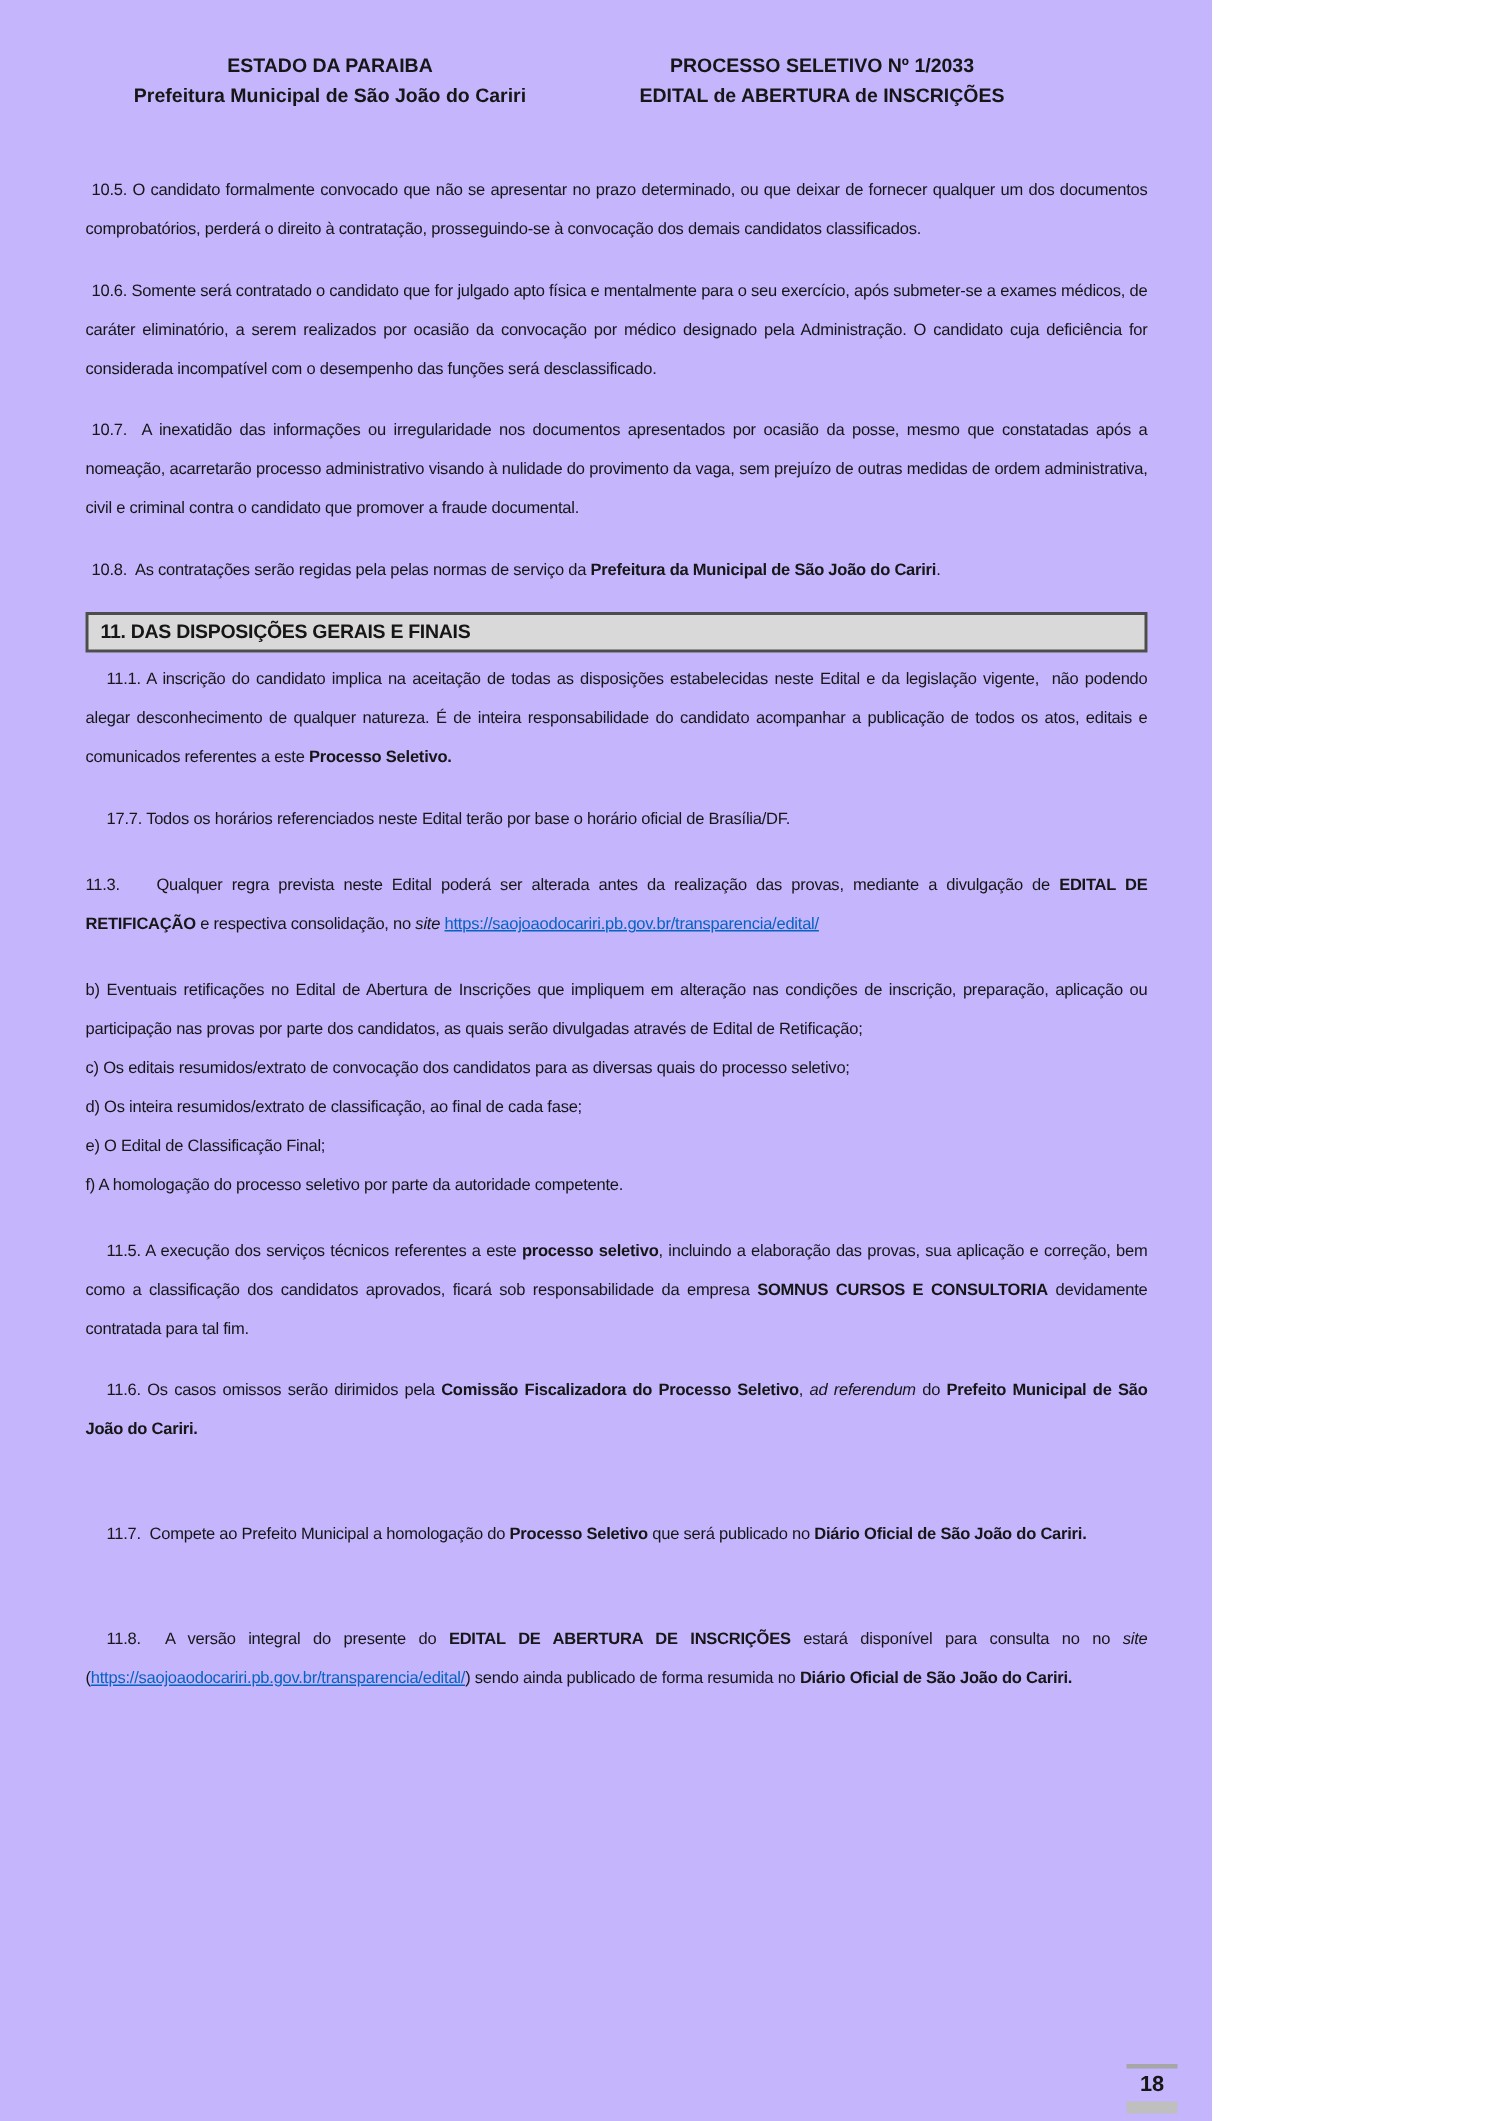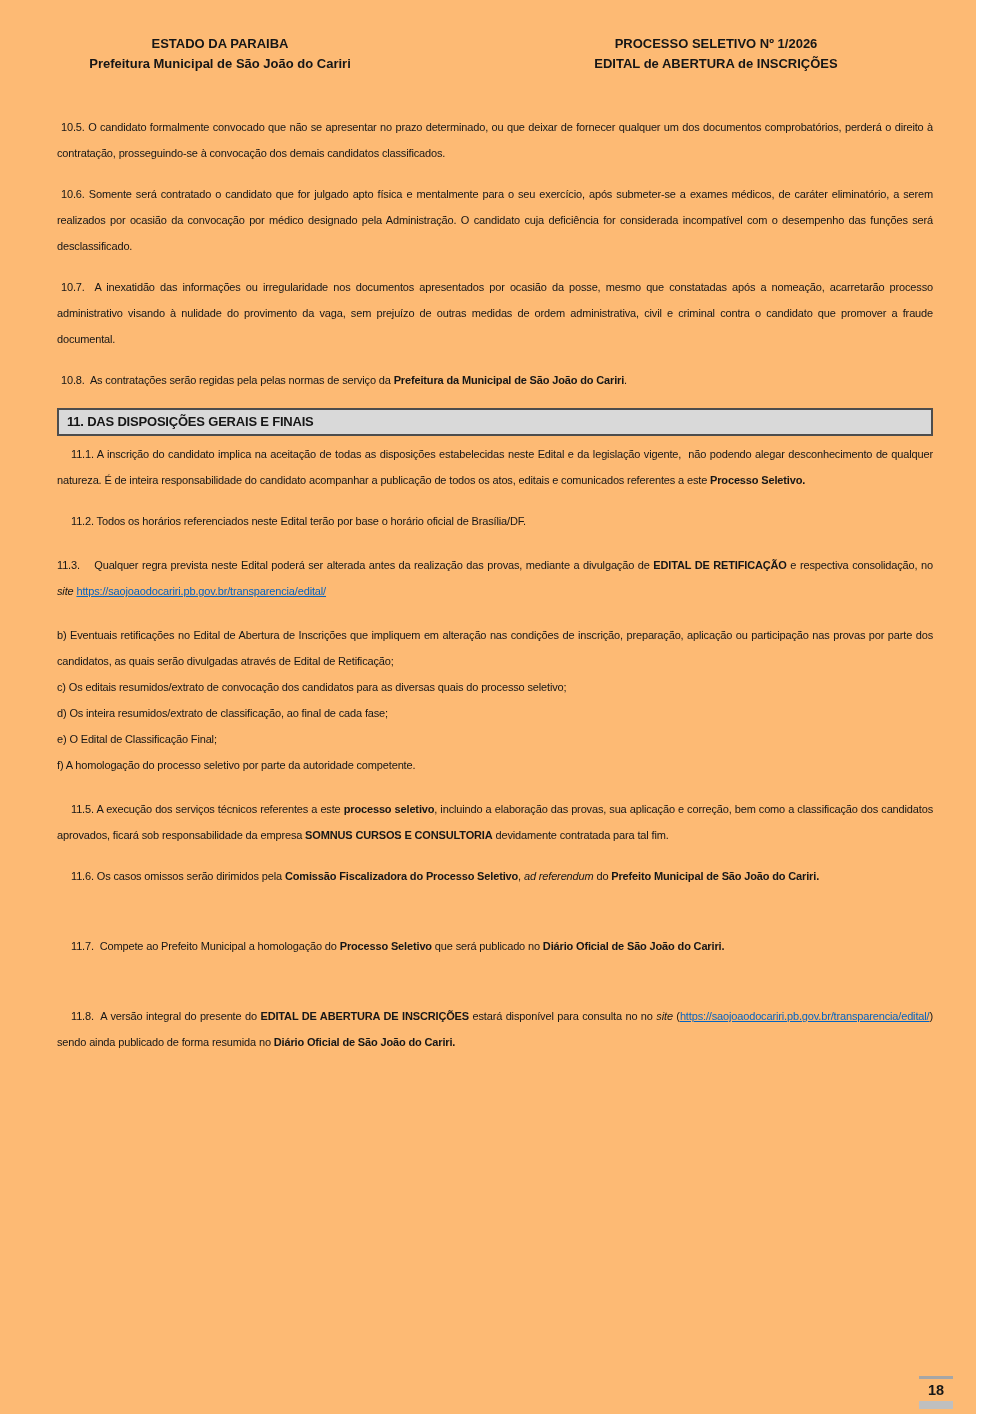--- a/index.html
+++ b/index.html
@@ -13,23 +13,23 @@
   *{box-sizing:border-box;}
   html,body{margin:0;padding:0;}
   body{
     width:1000px;height:1414px;
     background:#ffffff;
     font-family:"Liberation Sans", sans-serif;
     color:var(--ink);
   }
   .page{
     position:relative;
-    width:976px;height:1414px;
+    width:808px;height:1414px;
     overflow:hidden;
-    background:#fdba74;
+    background:#c4b5fd;
   }
   
   .header{
     display:flex;
     justify-content:space-between;
     padding:34px 110px 0 70px;
   }
   .h-block{width:300px;text-align:center;}
   .h-line{
     font-weight:bold;
@@ -97,38 +97,38 @@
 <body>
 
 <div class="page">
 
   <header class="header">
     <div class="h-block">
       <div class="h-line">ESTADO DA PARAIBA</div>
       <div class="h-line">Prefeitura Municipal de São João do Cariri</div>
     </div>
     <div class="h-block">
-      <div class="h-line">PROCESSO SELETIVO Nº 1/2026</div>
+      <div class="h-line">PROCESSO SELETIVO Nº 1/2033</div>
       <div class="h-line">EDITAL de ABERTURA de INSCRIÇÕES</div>
     </div>
   </header>
 
   <main class="doc-body">
 
     <p class="para indent-sm"><span>10.5. O candidato formalmente convocado que não se apresentar no prazo determinado, ou que deixar de fornecer qualquer um dos documentos comprobatórios, perderá o direito à contratação, prosseguindo-se à convocação dos demais candidatos classificados.</span></p>
     <p class="para indent-sm"><span>10.6. Somente será contratado o candidato que for julgado apto física e mentalmente para o seu exercício, após submeter-se a exames médicos, de caráter eliminatório, a serem realizados por ocasião da convocação por médico designado pela Administração. O candidato cuja deficiência for considerada incompatível com o desempenho das funções será desclassificado.</span></p>
     <p class="para indent-sm"><span>10.7.&nbsp; A inexatidão das informações ou irregularidade nos documentos apresentados por ocasião da posse, mesmo que constatadas após a nomeação, acarretarão processo administrativo visando à nulidade do provimento da vaga, sem prejuízo de outras medidas de ordem administrativa, civil e criminal contra o candidato que promover a fraude documental.</span></p>
     <p class="para indent-sm"><span>10.8.&nbsp; As contratações serão regidas pela pelas normas de serviço da </span><span class="b">Prefeitura da Municipal de São João do Cariri</span><span>.</span></p>
 
     <div class="section-box">
       <span class="section-title">11. DAS DISPOSIÇÕES GERAIS E FINAIS</span>
     </div>
 
     <p class="para indent"><span>11.1. A inscrição do candidato implica na aceitação de todas as disposições estabelecidas neste Edital e da legislação vigente,&nbsp; não podendo alegar desconhecimento de qualquer natureza. É de inteira responsabilidade do candidato acompanhar a publicação de todos os atos, editais e comunicados referentes a este </span><span class="b">Processo Seletivo.</span></p>
-    <p class="para indent mb-md"><span>11.2. Todos os horários referenciados neste Edital terão por base o horário oficial de Brasília/DF.</span></p>
+    <p class="para indent mb-md"><span>17.7. Todos os horários referenciados neste Edital terão por base o horário oficial de Brasília/DF.</span></p>
     <p class="para mb-md"><span>11.3.&nbsp;&nbsp;&nbsp; Qualquer regra prevista neste Edital poderá ser alterada antes da realização das provas, mediante a divulgação de </span><span class="b">EDITAL DE RETIFICAÇÃO</span><span> e respectiva consolidação, no </span><span class="i">site</span><span> </span><a class="lnk" href="#">https://saojoaodocariri.pb.gov.br/transparencia/edital/</a></p>
 
     <div class="list">
       <p class="para"><span>b) Eventuais retificações no Edital de Abertura de Inscrições que impliquem em alteração nas condições de inscrição, preparação, aplicação ou participação nas provas por parte dos candidatos, as quais serão divulgadas através de Edital de Retificação;</span></p>
       <p class="para"><span>c) Os editais resumidos/extrato de convocação dos candidatos para as diversas quais do processo seletivo;</span></p>
       <p class="para"><span>d) Os inteira resumidos/extrato de classificação, ao final de cada fase;</span></p>
       <p class="para"><span>e) O Edital de Classificação Final;</span></p>
       <p class="para"><span>f) A homologação do processo seletivo por parte da autoridade competente.</span></p>
     </div>
 

